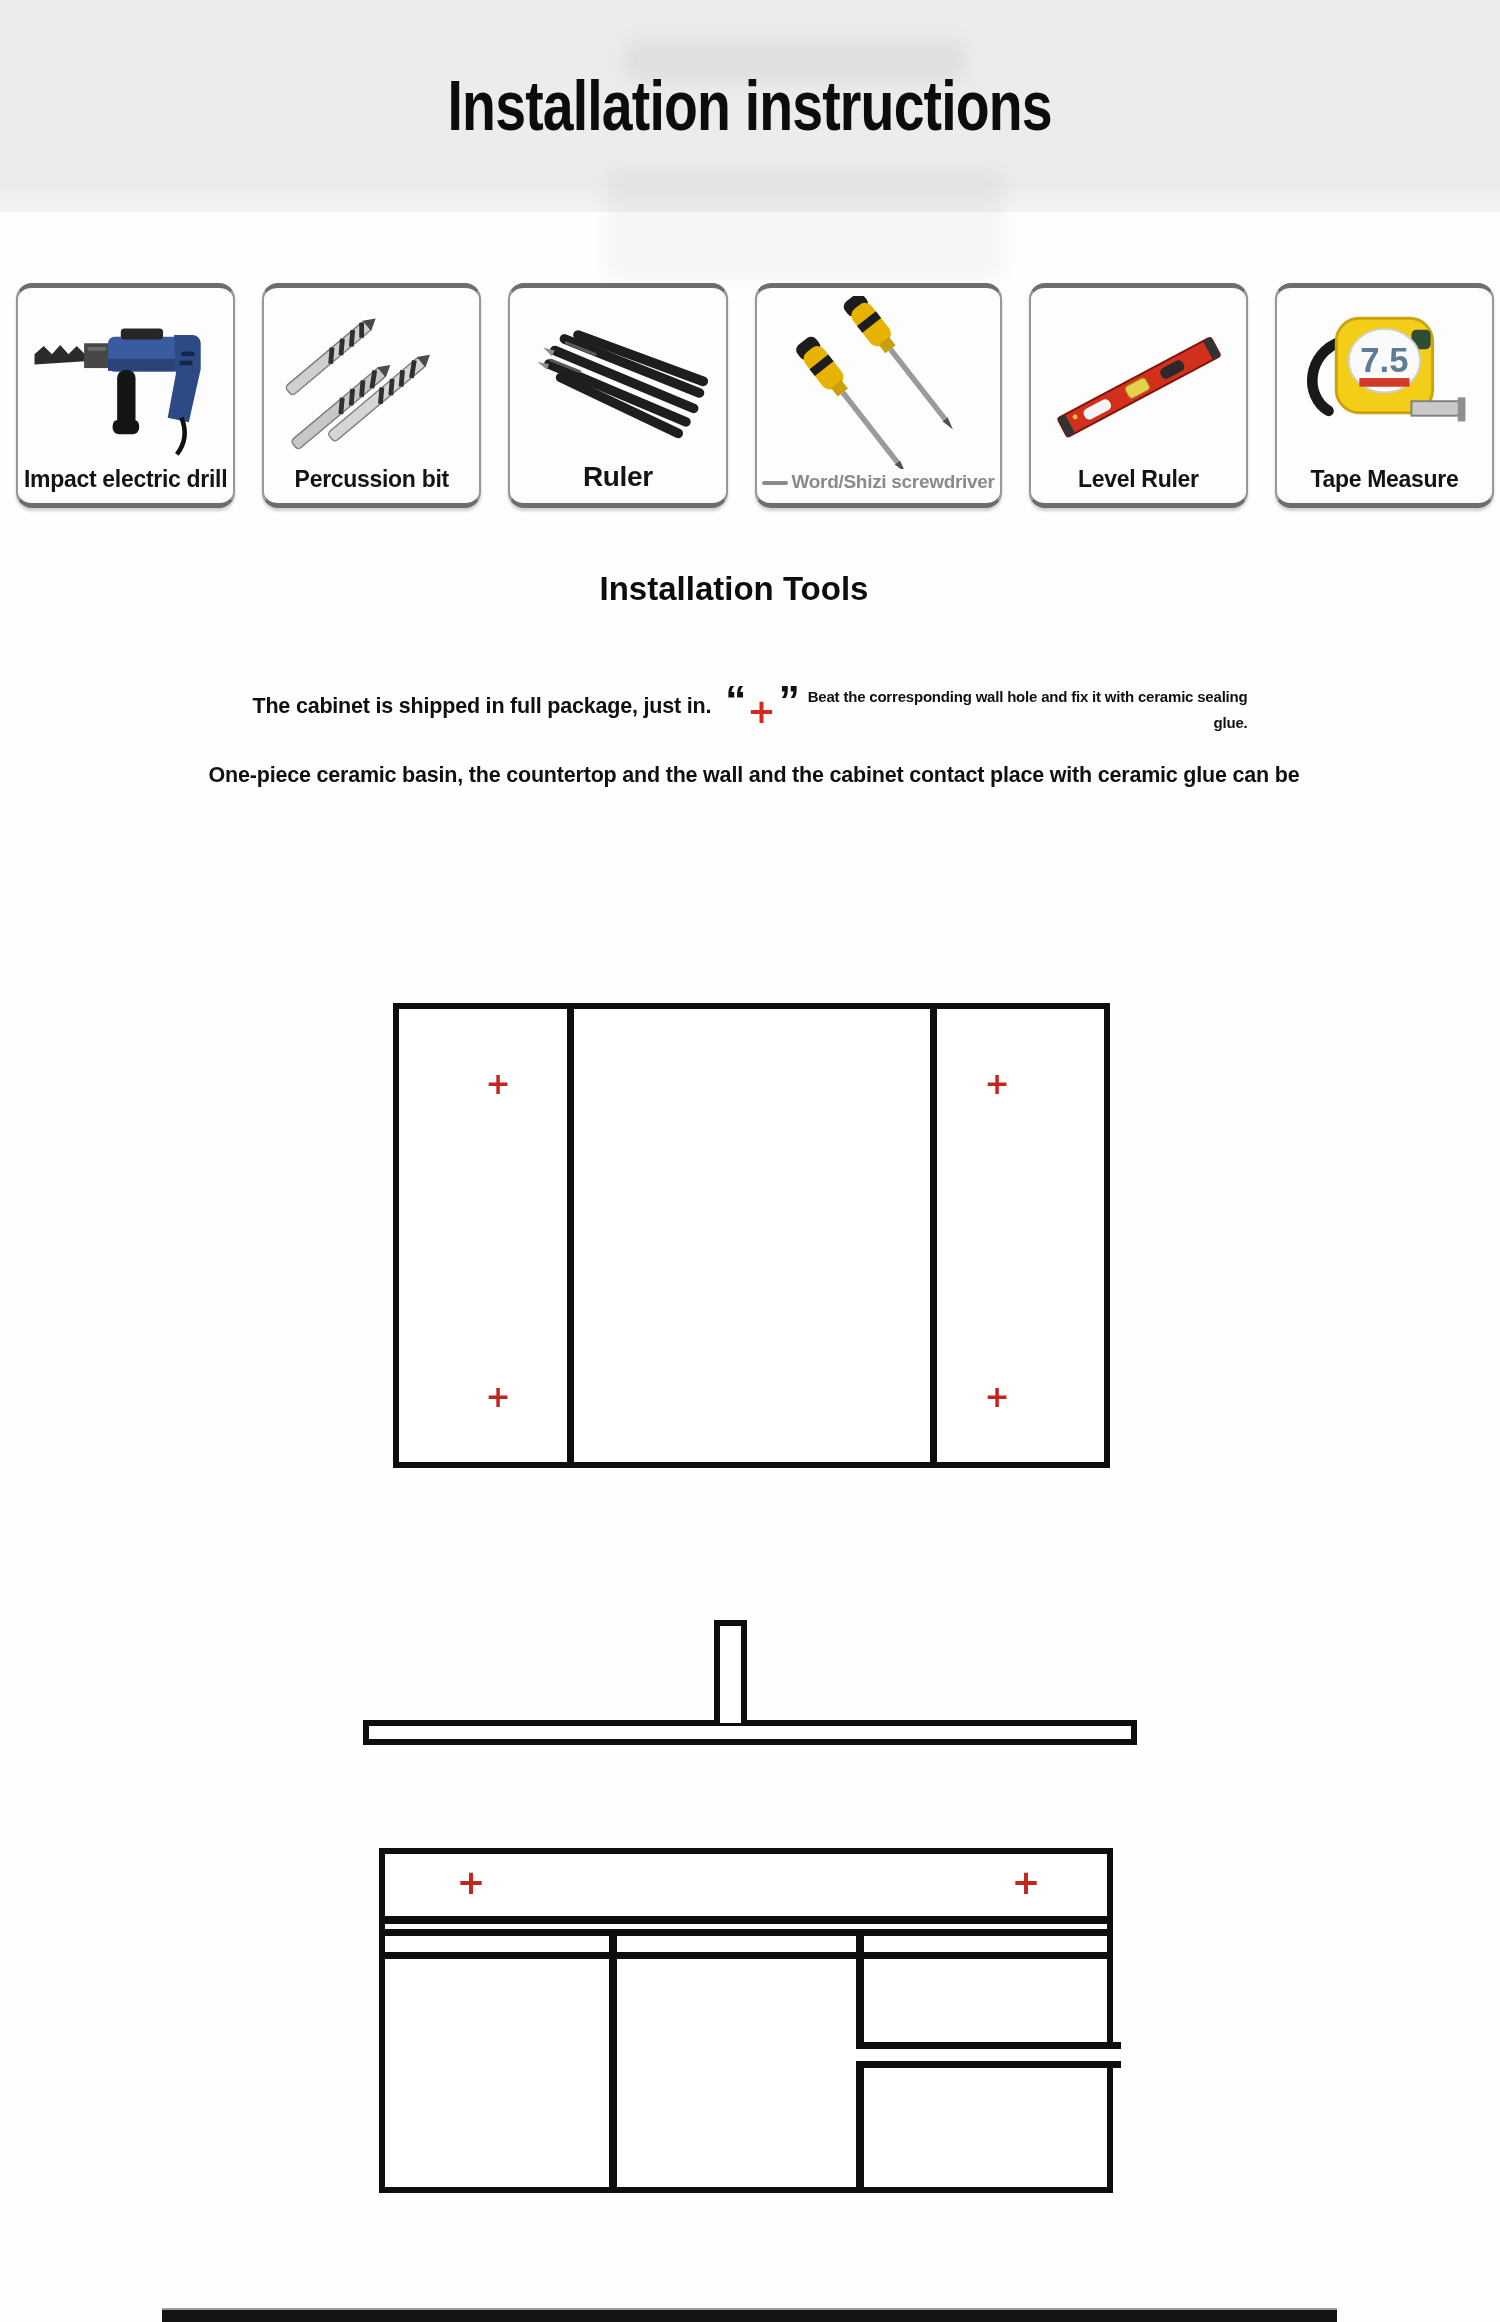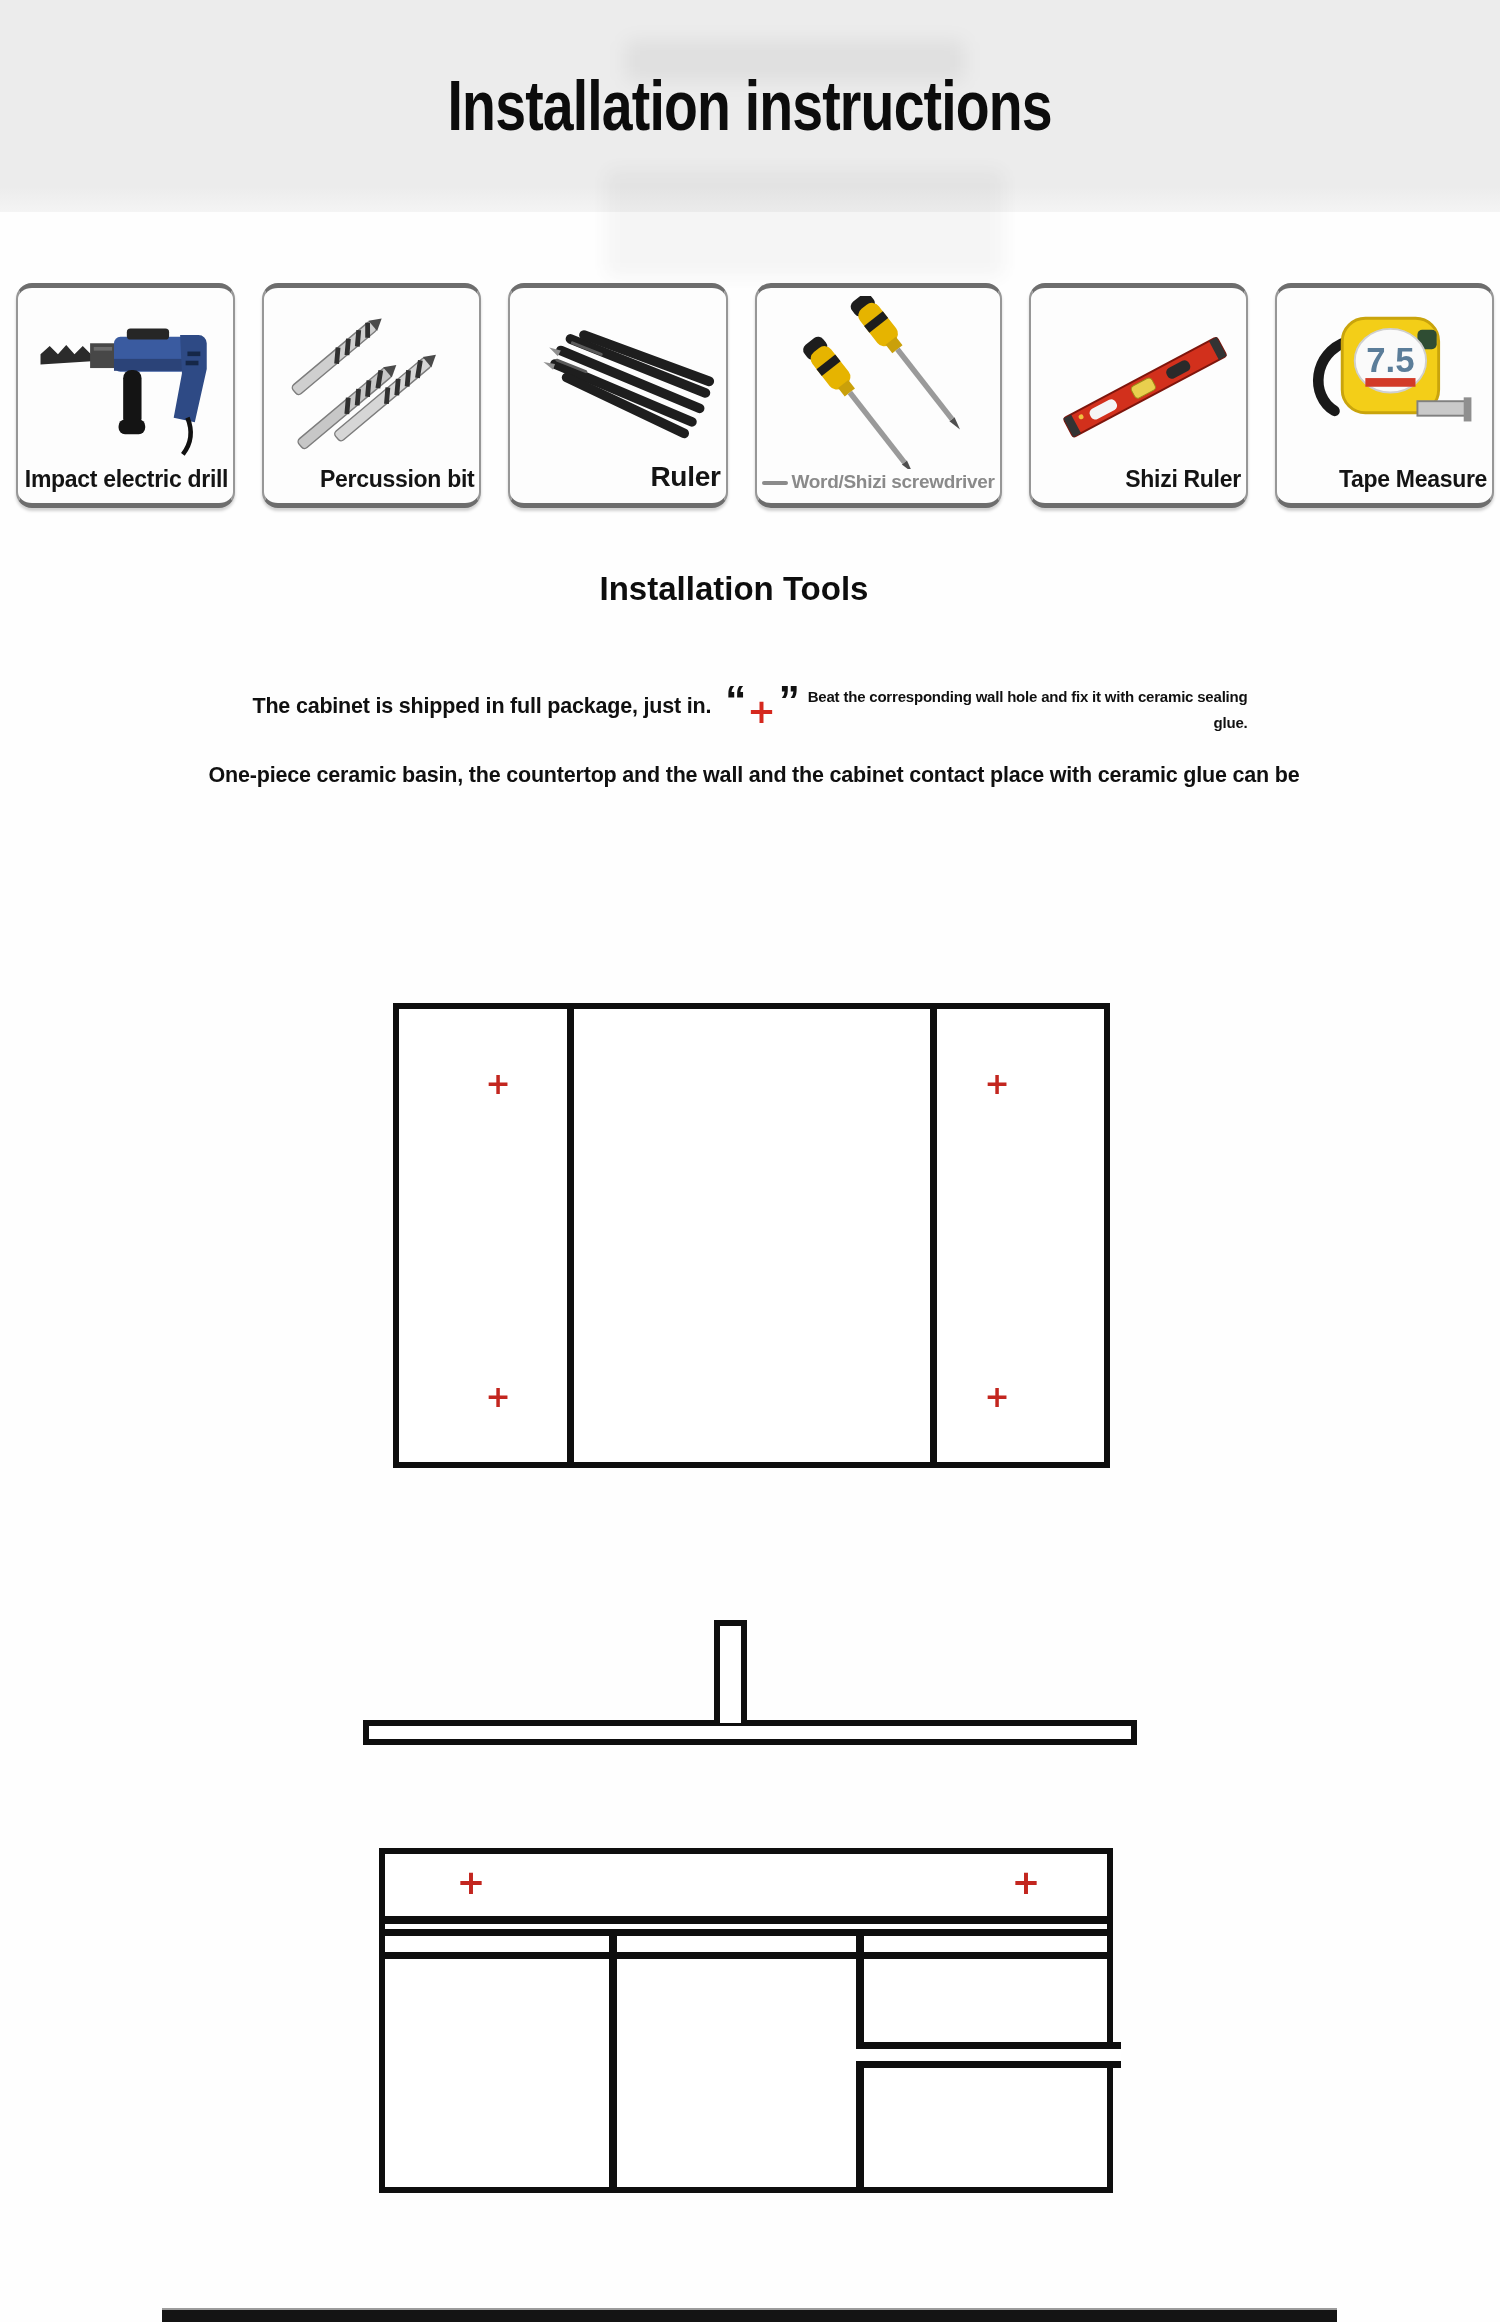--- a/index.html
+++ b/index.html
@@ -15,21 +15,21 @@
   .ghost{position:absolute;background:rgba(0,0,0,0.05);filter:blur(9px);border-radius:8px;}
   .ghost.g1{left:625px;top:40px;width:340px;height:42px;}
   .ghost.g2{left:605px;top:168px;width:400px;height:110px;opacity:.7;}
 
   
   .tools{position:absolute;top:283px;left:16px;width:1478px;height:225px;
          display:flex;gap:27px;}
   .tool-card{flex:1;background:#fdfdfd;box-sizing:border-box;
          border:2px solid #979797;border-top:5px solid #6d6d6d;border-bottom:5px solid #6d6d6d;
          border-radius:16px;box-shadow:0 3px 3px rgba(0,0,0,0.18);
-         display:flex;flex-direction:column;align-items:flex-end;padding:8px 5px 10px;}
+         display:flex;flex-direction:column;align-items:center;padding:8px 5px 10px;}
   .tool-icon{width:94%;flex:1;min-height:0;}
   .tool-icon svg{display:block;width:100%;height:100%;}
   .tool-label{font-weight:bold;font-size:23px;color:#141414;letter-spacing:-0.3px;
          white-space:nowrap;margin-top:2px;}
   .tools .tool-card:nth-child(3) .tool-label{font-size:28px;}
   .tools .tool-card:nth-child(4) .tool-label{font-size:19px;color:#8a8a8a;}
   .sd-tail{display:inline-block;width:26px;height:4px;background:#8b8b8b;
          vertical-align:middle;margin-right:4px;border-radius:2px;}
 
   
@@ -190,21 +190,21 @@
             <rect x="0" y="0" width="180" height="22" rx="3" fill="#d2301c" stroke="#7e150c" stroke-width="2"></rect>
             <rect x="0" y="0" width="9" height="22" fill="#333"></rect>
             <rect x="171" y="0" width="9" height="22" fill="#333"></rect>
             <rect x="26" y="5" width="30" height="12" rx="5" fill="#f5f5f5"></rect>
             <rect x="76" y="4" width="24" height="14" rx="4" fill="#e9cf4e" stroke="#9b8617"></rect>
             <rect x="116" y="5" width="26" height="12" rx="5" fill="#2a2a2a"></rect>
             <circle cx="17" cy="7" r="2.5" fill="#f0c040"></circle>
           </g>
         </svg>
       </div>
-      <div class="tool-label">Shizi Ruler</div>
+      <div class="tool-label">Level Ruler</div>
     </div>
 
     <div class="tool-card">
       <div class="tool-icon">
         <svg viewBox="0 0 200 160" preserveAspectRatio="xMidYMid meet">
           <path d="M55,40 C20,52 16,96 42,112" fill="none" stroke="#191919" stroke-width="11" stroke-linecap="round"></path>
           <rect x="50" y="16" width="100" height="98" rx="24" fill="#f3ce18" stroke="#c9a40c" stroke-width="3"></rect>
           <rect x="128" y="28" width="20" height="20" rx="5" fill="#2f4d33"></rect>
           <ellipse cx="100" cy="60" rx="37" ry="33" fill="#fafafa" stroke="#cfcfcf" stroke-width="2"></ellipse>
           <text x="100" y="72" text-anchor="middle" font-size="36" font-weight="bold" fill="#5b7d99" font-family="Liberation Sans, sans-serif">7.5</text>

